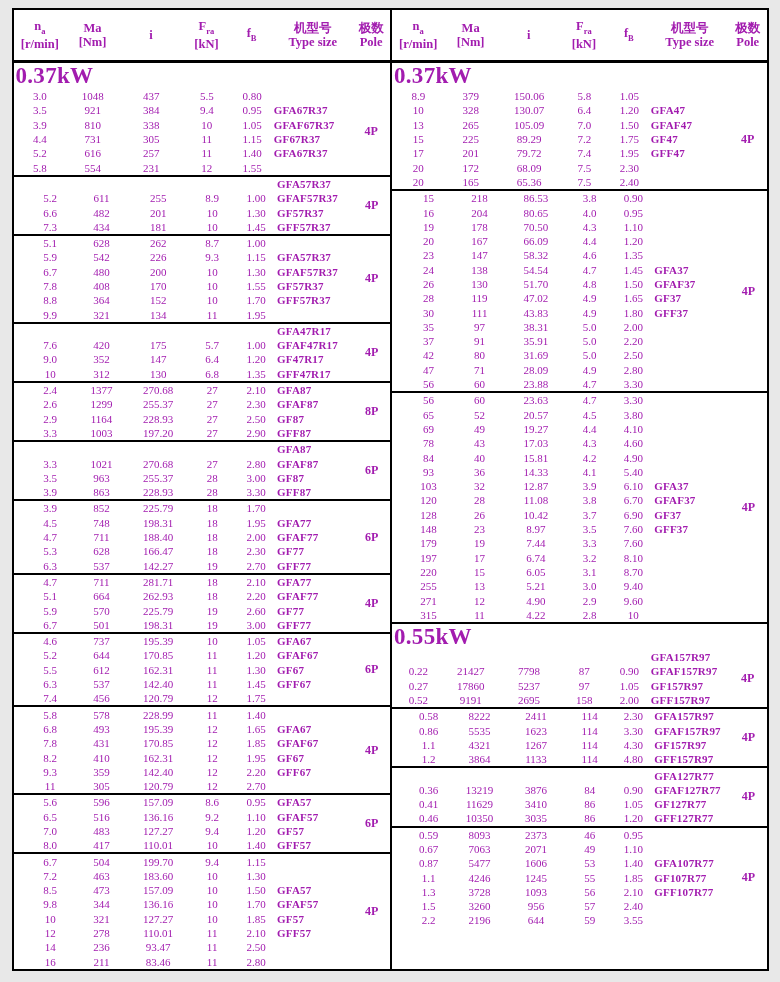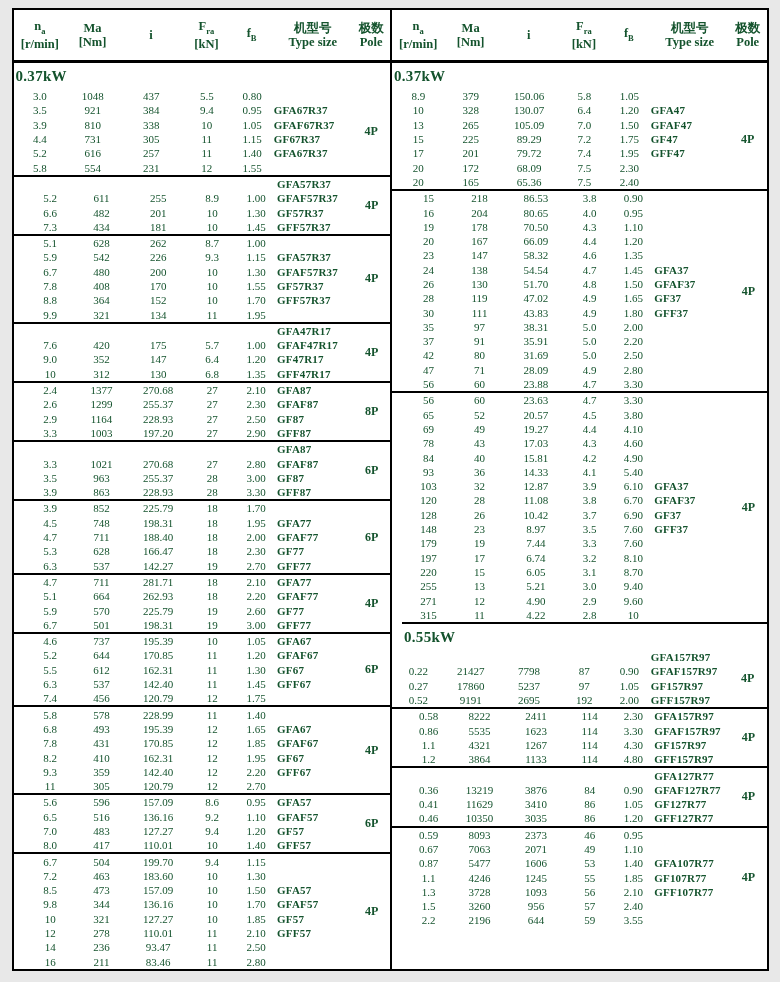--- a/index.html
+++ b/index.html
@@ -1,40 +1,40 @@
 <!DOCTYPE html>
 <html><head>
 <meta charset="utf-8">
 <style>
   html,body{margin:0;padding:0;background:#e8e8e8;}
   .sheet{
     width:757px;height:963px;margin:8px auto 0 auto;background:#fff;
     border:2.5px solid #000;box-sizing:border-box;
-    font-family:"Liberation Serif","DejaVu Serif",serif;color:#14532d;
+    font-family:"Liberation Serif","DejaVu Serif",serif;color:#a21caf;
     display:flex;flex-direction:row;
   }
   .half{width:50%;box-sizing:border-box;display:flex;flex-direction:column;}
   .half.right{border-left:2px solid #000;}
   
   .head-row{
     height:50px;border-bottom:3px solid #000;display:grid;
     grid-template-columns:14% 14% 17% 12.5% 11.5% 21% 10%;
     align-items:center;flex:none;
   }
   .hcell{text-align:center;font-weight:bold;font-size:12.5px;line-height:14px;}
   .hcell sub{font-size:8.5px;}
   
   .power-band{
-    flex:none;height:26px;line-height:26px;font-weight:bold;font-size:15px;
+    flex:none;height:26px;line-height:26px;font-weight:bold;font-size:23px;
     padding-left:2px;letter-spacing:0.3px;
   }
   
   .group{display:flex;flex-direction:row;flex:none;align-items:center;}
   .sep{border-top:2px solid #000;padding-left:11px;}
-  .band-sep{border-top:2.5px solid #000;margin-left:10px;}
+  .band-sep{border-top:2.5px solid #000;}
   .rows{flex:1;}
   .row{
     height:14.3px;display:grid;
     grid-template-columns:15.6% 15.6% 18.9% 13.9% 12.8% 23.2%;
     align-items:center;font-size:11px;
   }
   .cell{text-align:center;white-space:nowrap;}
   .cell.type{text-align:left;font-weight:bold;font-size:11px;letter-spacing:0.2px;}
   .pole-cell{
     width:10%;flex:none;display:flex;align-items:center;justify-content:center;
@@ -988,21 +988,21 @@
               <div class="cell">17860</div>
               <div class="cell">5237</div>
               <div class="cell">97</div>
               <div class="cell">1.05</div>
               <div class="cell type">GF157R97</div>
             </div>
             <div class="row">
               <div class="cell">0.52</div>
               <div class="cell">9191</div>
               <div class="cell">2695</div>
-              <div class="cell">192</div>
+              <div class="cell">158</div>
               <div class="cell">2.00</div>
               <div class="cell type">GFF157R97</div>
             </div>
           </div>
           <div class="pole-cell">4P</div>
         </div>
         <div class="group sep">
           <div class="rows">
             <div class="row">
               <div class="cell">0.58</div>

